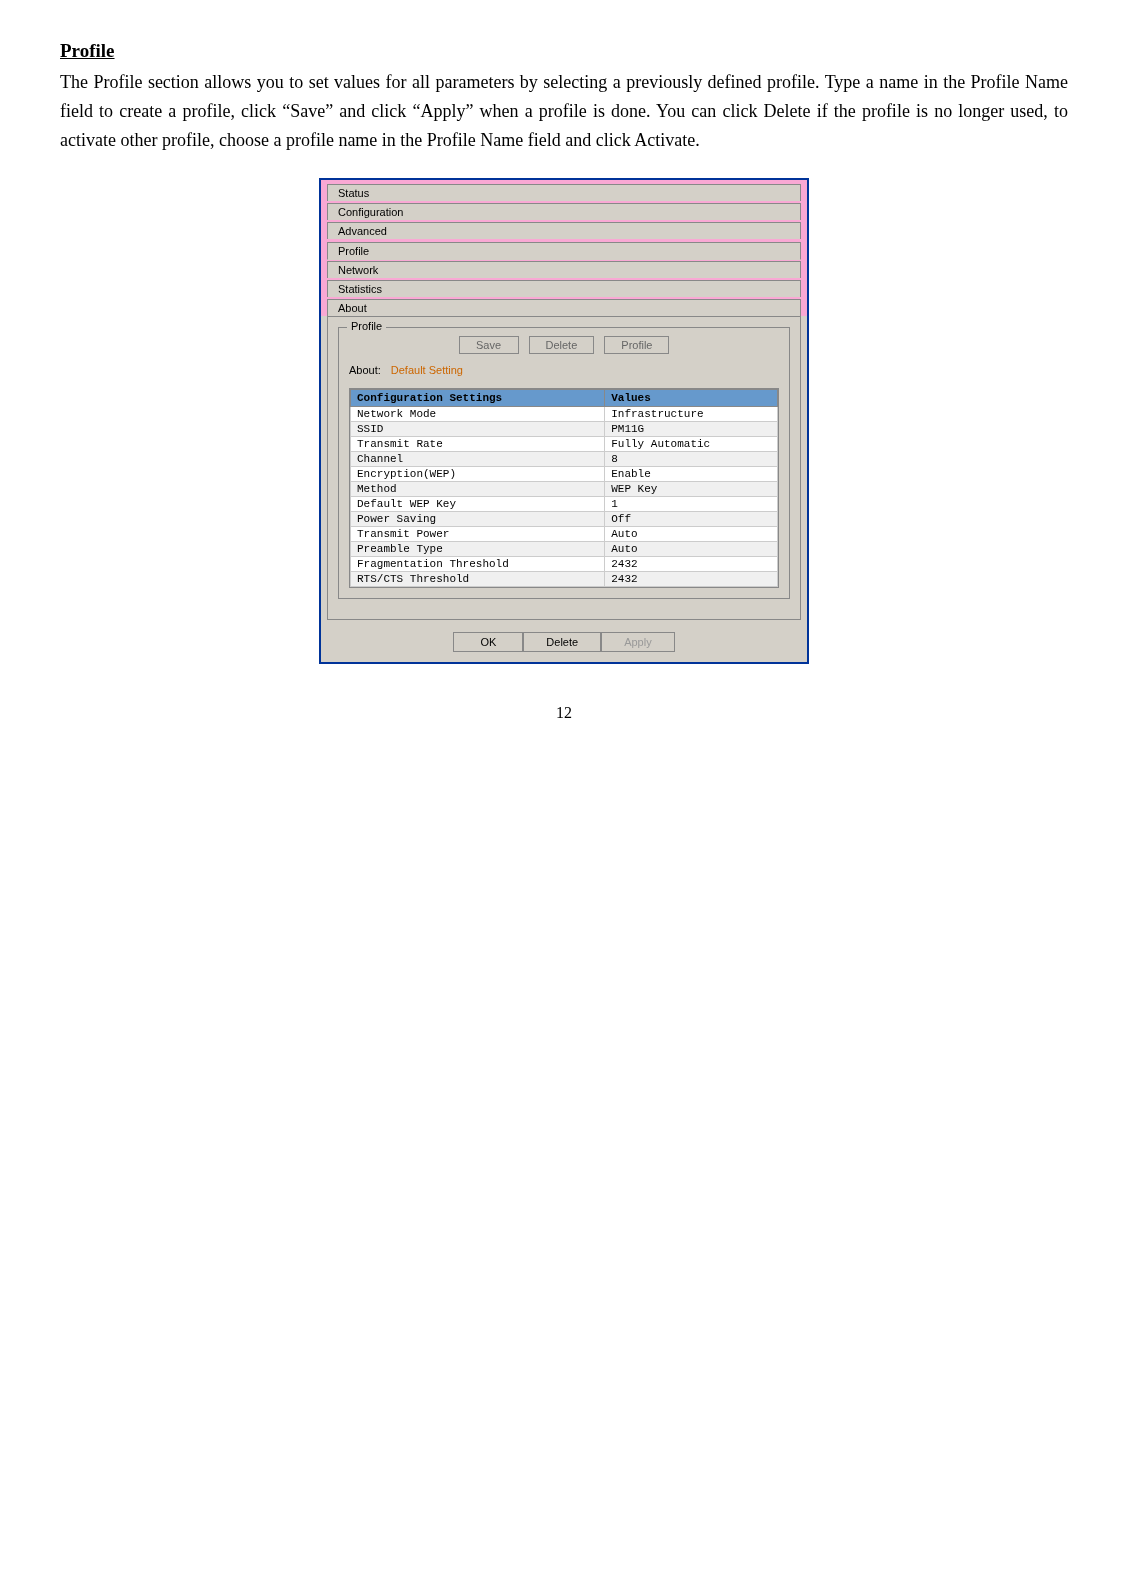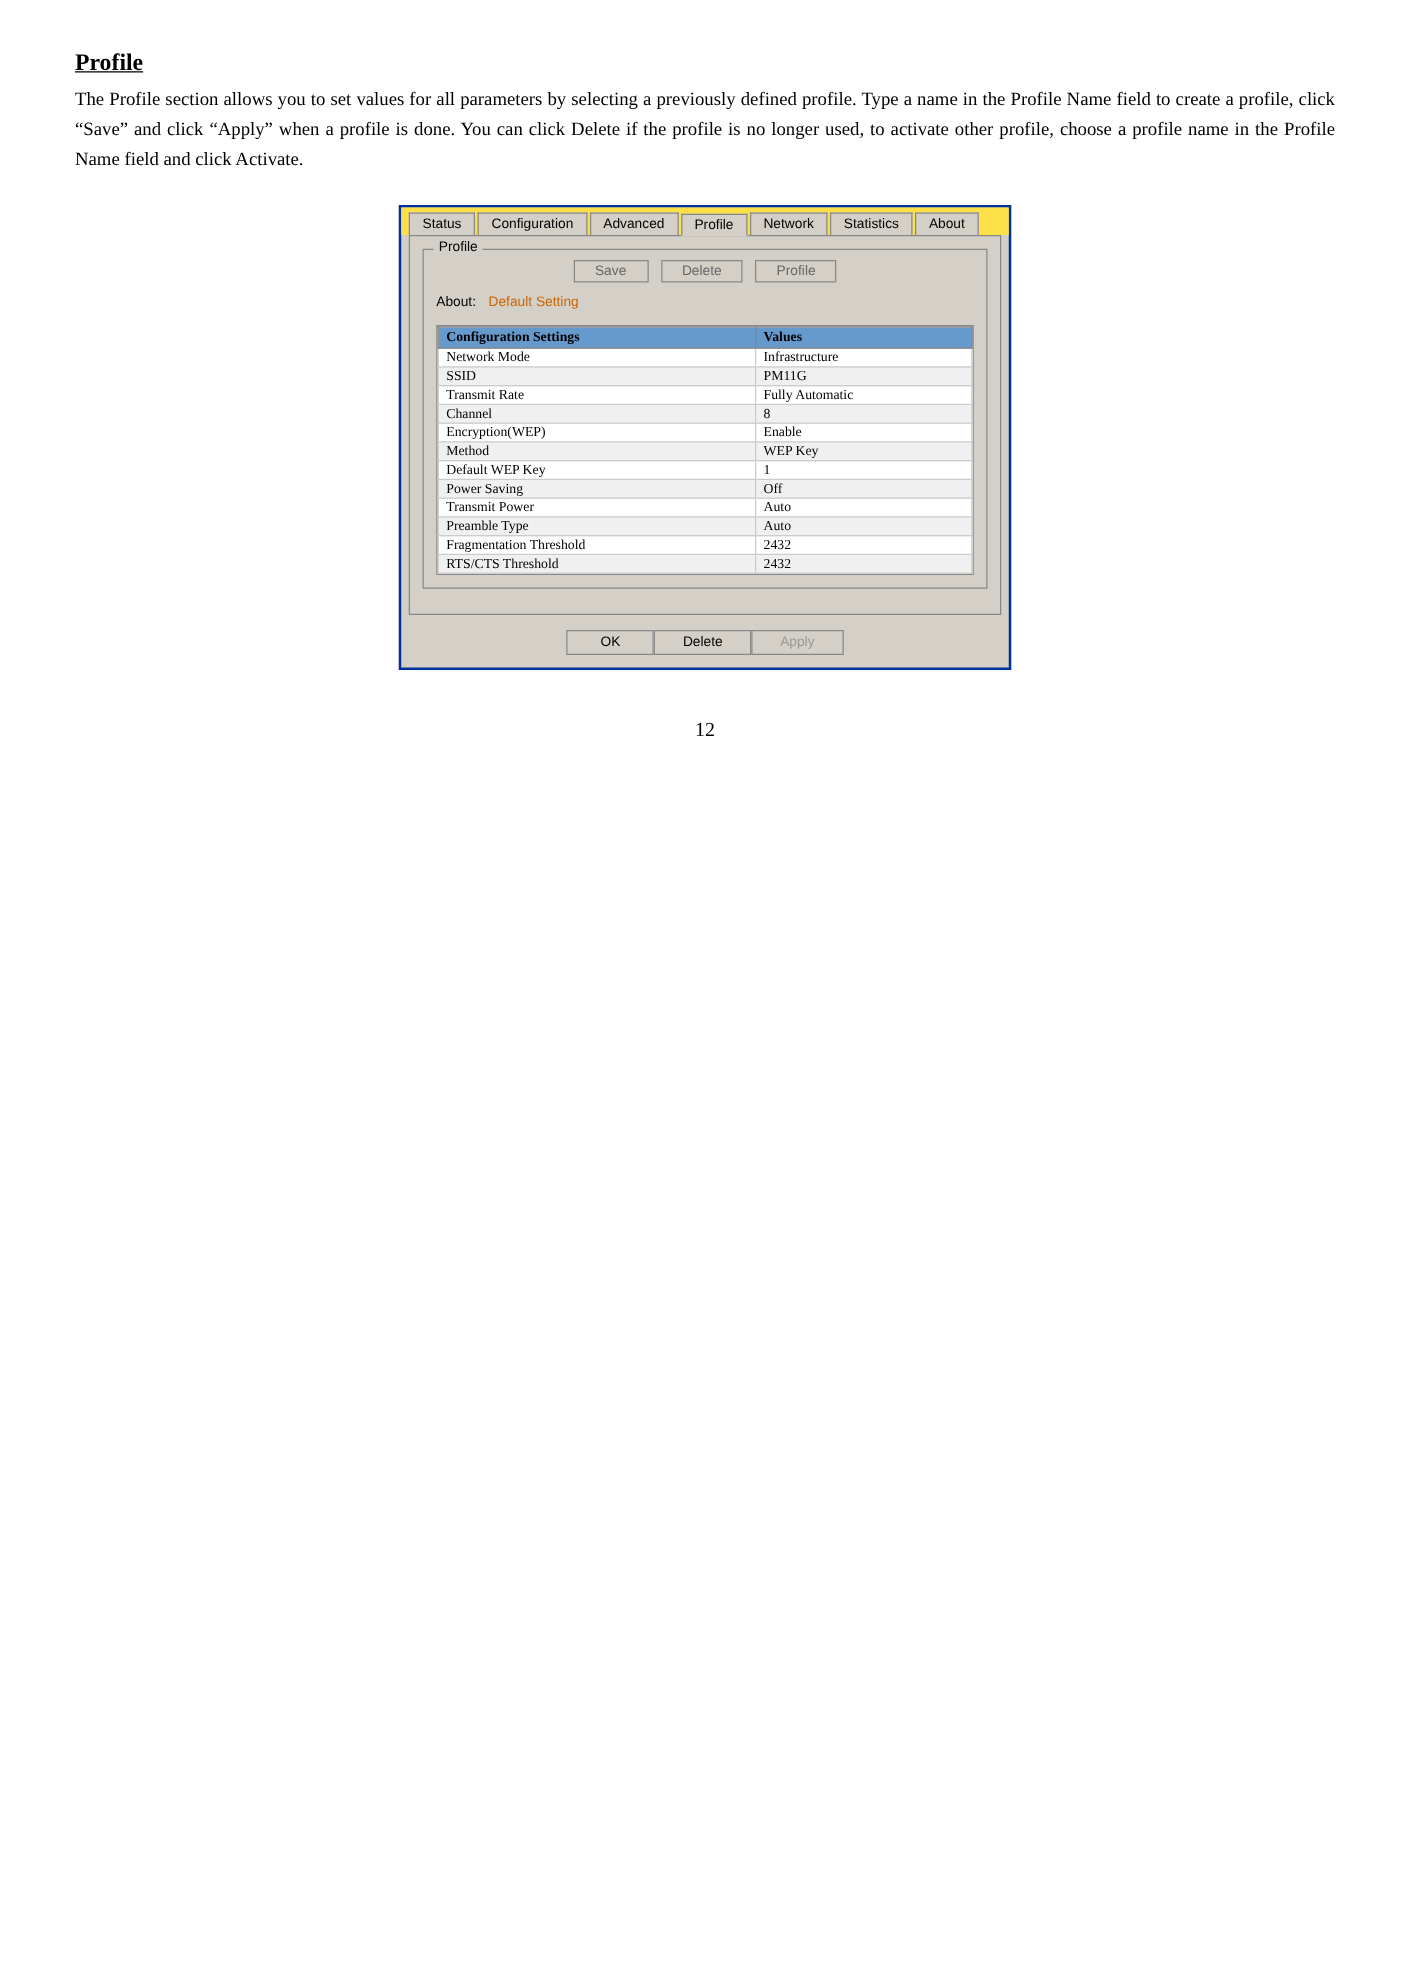--- a/index.html
+++ b/index.html
@@ -12,21 +12,21 @@
       padding: 40px 60px;
       color: #000;
     }
     .page-title {
       font-weight: bold;
       font-size: 19px;
       margin-bottom: 6px;
       text-decoration: underline;
     }
     .description {
-      font-size: 15px;
+      font-size: 18px;
       line-height: 1.6;
       text-align: justify;
       margin-bottom: 24px;
     }
     .dialog-wrapper {
       display: flex;
       justify-content: center;
       margin-bottom: 40px;
     }
     .dialog {
@@ -65,23 +65,23 @@
       height: 16px;
       font-size: 10px;
       display: flex;
       align-items: center;
       justify-content: center;
       cursor: pointer;
       font-weight: bold;
     }
     .dialog-tabs {
       display: flex;
-      flex-direction: row;
+      flex-direction: column;
       padding: 4px 6px 0 6px;
-      background: #fde047;
+      background: #f9a8d4;
       gap: 2px;
     }
     .tab {
       padding: 2px 10px;
       border: 1px solid #888;
       border-bottom: none;
       background: #d4d0c8;
       font-size: 11px;
       cursor: pointer;
       font-family: Arial, Tahoma, sans-serif;
@@ -184,21 +184,21 @@
       font-family: Arial, Tahoma, sans-serif;
     }
     .config-table-wrapper {
       margin-top: 8px;
       border: 1px solid #888;
     }
     .config-table {
       width: 100%;
       border-collapse: collapse;
       font-size: 11px;
-      font-family: Liberation Serif, serif;
+      font-family: Liberation Mono, monospace;
     }
     .config-table thead tr th {
       background: #6699cc;
       color: #000;
       padding: 2px 6px;
       border: 1px solid #888;
       font-weight: bold;
       text-align: left;
     }
     .config-table tbody tr td {

